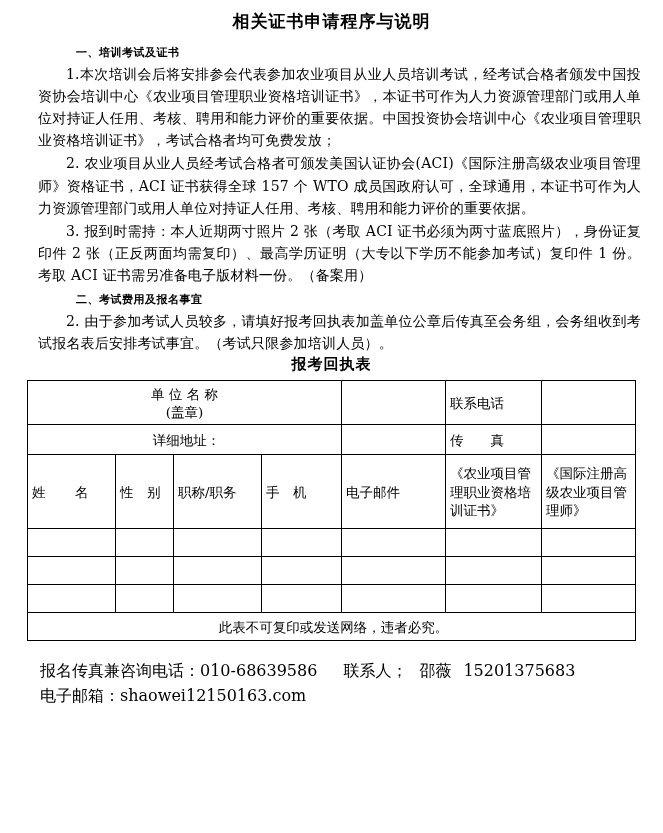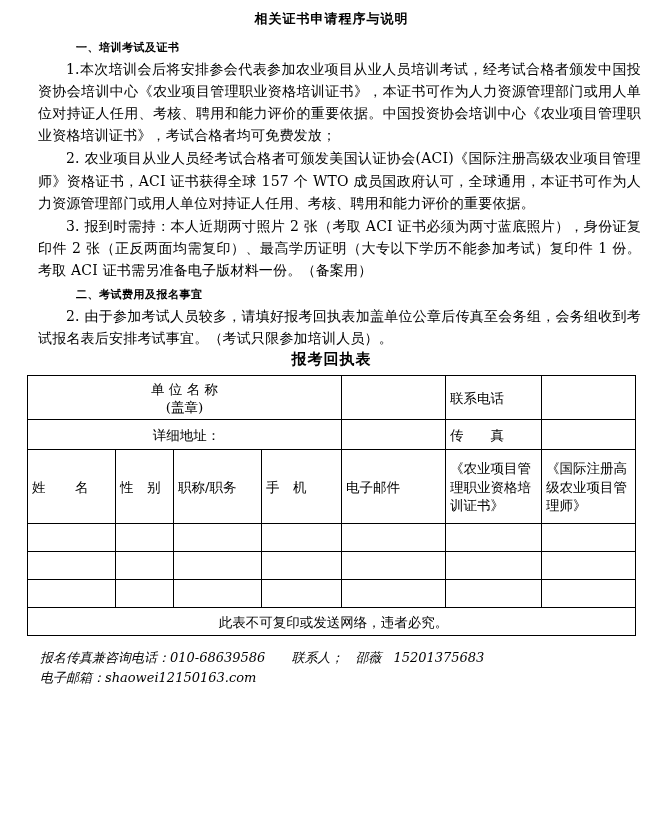--- a/index.html
+++ b/index.html
@@ -17,21 +17,21 @@
   }
   .page {
     width: 663px;
     height: 833px;
     position: relative;
     box-sizing: border-box;
     padding: 0 18px;
   }
   .doc-title {
     text-align: center;
-    font-size: 13px;
+    font-size: 17px;
     font-weight: bold;
     letter-spacing: 1px;
     margin: 10px 0 12px 0;
     font-family: "DejaVu Serif", "Liberation Serif", serif;
   }
   .section-head {
     font-size: 11px;
     font-weight: bold;
     margin: 6px 0 3px 0;
     padding-left: 58px;
@@ -83,25 +83,24 @@
     text-align: center;
     line-height: 1.35;
     font-size: 13.5px;
   }
   .unit-name .l1 { display: block; }
   .unit-name .l2 { display: block; }
   .sp-name {
     letter-spacing: 8px;
   }
   .footer {
-    margin-top: 12px;
+    margin-top: 18px;
     padding-left: 22px;
-    font-size: 13px;
+    font-size: 16px;
     line-height: 1.55;
-    font-style: italic;
   }
   .footer .line {
     white-space: nowrap;
   }
   .footer .gap {
     display: inline-block;
     width: 26px;
   }
   .footer .gap2 {
     display: inline-block;

